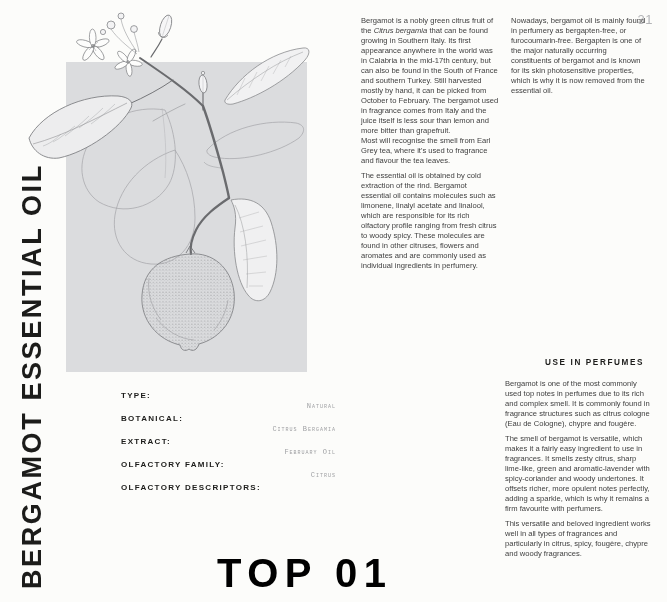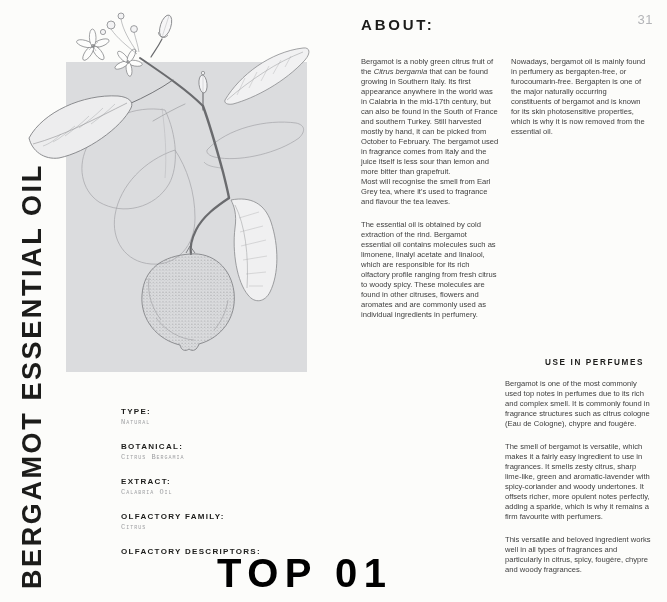--- a/index.html
+++ b/index.html
@@ -14,36 +14,36 @@
   
   .illustration{position:absolute;left:15px;top:0px;width:310px;height:385px;}
   
   .vtitle{
     position:absolute;left:17px;top:589px;width:492px;
     transform:rotate(-90deg);transform-origin:0 0;
     font-size:27px;font-weight:700;letter-spacing:2.6px;color:#1c1c1a;white-space:nowrap;
   }
   
   .details{position:absolute;left:121px;top:391px;width:215px;}
-  .ditem{margin-bottom:4px;margin-top:16px;}
+  .ditem{margin-bottom:4px;}
   .dlabel{font-size:8px;line-height:9.5px;font-weight:700;letter-spacing:1.3px;color:#1c1c1a;}
   .dvalue{
     font-size:7px;line-height:8.5px;margin-top:1px;
     font-family:"Liberation Mono",monospace;font-variant:small-caps;
-    letter-spacing:1px;color:#9fa0a3;
+    letter-spacing:1px;color:#9fa0a3;text-align:right;
   }
   
   .top-label{position:absolute;left:217px;top:551px;font-size:40px;font-weight:600;letter-spacing:6.5px;color:#000000;}
   
   .about{position:absolute;left:361px;top:16px;width:292px;}
   .about-heading{font-size:15px;font-weight:700;letter-spacing:2.8px;color:#1c1c1a;margin:0 0 24px 0;}
   .cols{display:flex;gap:12px;}
   .col{width:138px;}
   .para{font-size:7.6px;line-height:10px;color:#404040;margin:0;}
-  .para.gap{margin-top:13px;}
+  .para.gap{margin-top:5px;}
   .it{font-style:italic;}
   
   .use{position:absolute;left:505px;top:358px;width:147px;}
   .use-heading{font-size:8.2px;font-weight:700;letter-spacing:1.6px;color:#1c1c1a;margin:0 0 12px 0;padding-left:40px;}
 </style>
 </head>
 <body>
 
 <div class="page">
 
@@ -178,35 +178,34 @@
     <div class="ditem">
       <div class="dlabel">TYPE:</div>
       <div class="dvalue">Natural</div>
     </div>
     <div class="ditem">
       <div class="dlabel">BOTANICAL:</div>
       <div class="dvalue">Citrus Bergamia</div>
     </div>
     <div class="ditem">
       <div class="dlabel">EXTRACT:</div>
-      <div class="dvalue">Calabria Oil</div>
+      <div class="dvalue">February Oil</div>
     </div>
     <div class="ditem">
       <div class="dlabel">OLFACTORY FAMILY:</div>
       <div class="dvalue">Citrus</div>
     </div>
     <div class="ditem">
       <div class="dlabel">OLFACTORY DESCRIPTORS:</div>
     </div>
   </div>
 
   <div class="top-label">TOP 01</div>
 
   <div class="about">
-    <h1 class="about-heading">ABOUT:</h1>
     <div class="cols">
       <div class="col">
         <p class="para"><span>Bergamot is a nobly green citrus fruit of the </span><span class="it">Citrus bergamia</span><span> that can be found growing in Southern Italy. Its first appearance anywhere in the world was in Calabria in the mid-17th century, but can also be found in the South of France and southern Turkey. Still harvested mostly by hand, it can be picked from October to February. The bergamot used in fragrance comes from Italy and the juice itself is less sour than lemon and more bitter than grapefruit.</span></p>
         <p class="para">Most will recognise the smell from Earl Grey tea, where it's used to fragrance and flavour the tea leaves.</p>
         <p class="para gap">The essential oil is obtained by cold extraction of the rind. Bergamot essential oil contains molecules such as limonene, linalyl acetate and linalool, which are responsible for its rich olfactory profile ranging from fresh citrus to woody spicy. These molecules are found in other citruses, flowers and aromates and are commonly used as individual ingredients in perfumery.</p>
       </div>
       <div class="col">
         <p class="para">Nowadays, bergamot oil is mainly found in perfumery as bergapten-free, or furocoumarin-free. Bergapten is one of the major naturally occurring constituents of bergamot and is known for its skin photosensitive properties, which is why it is now removed from the essential oil.</p>
       </div>
     </div>

